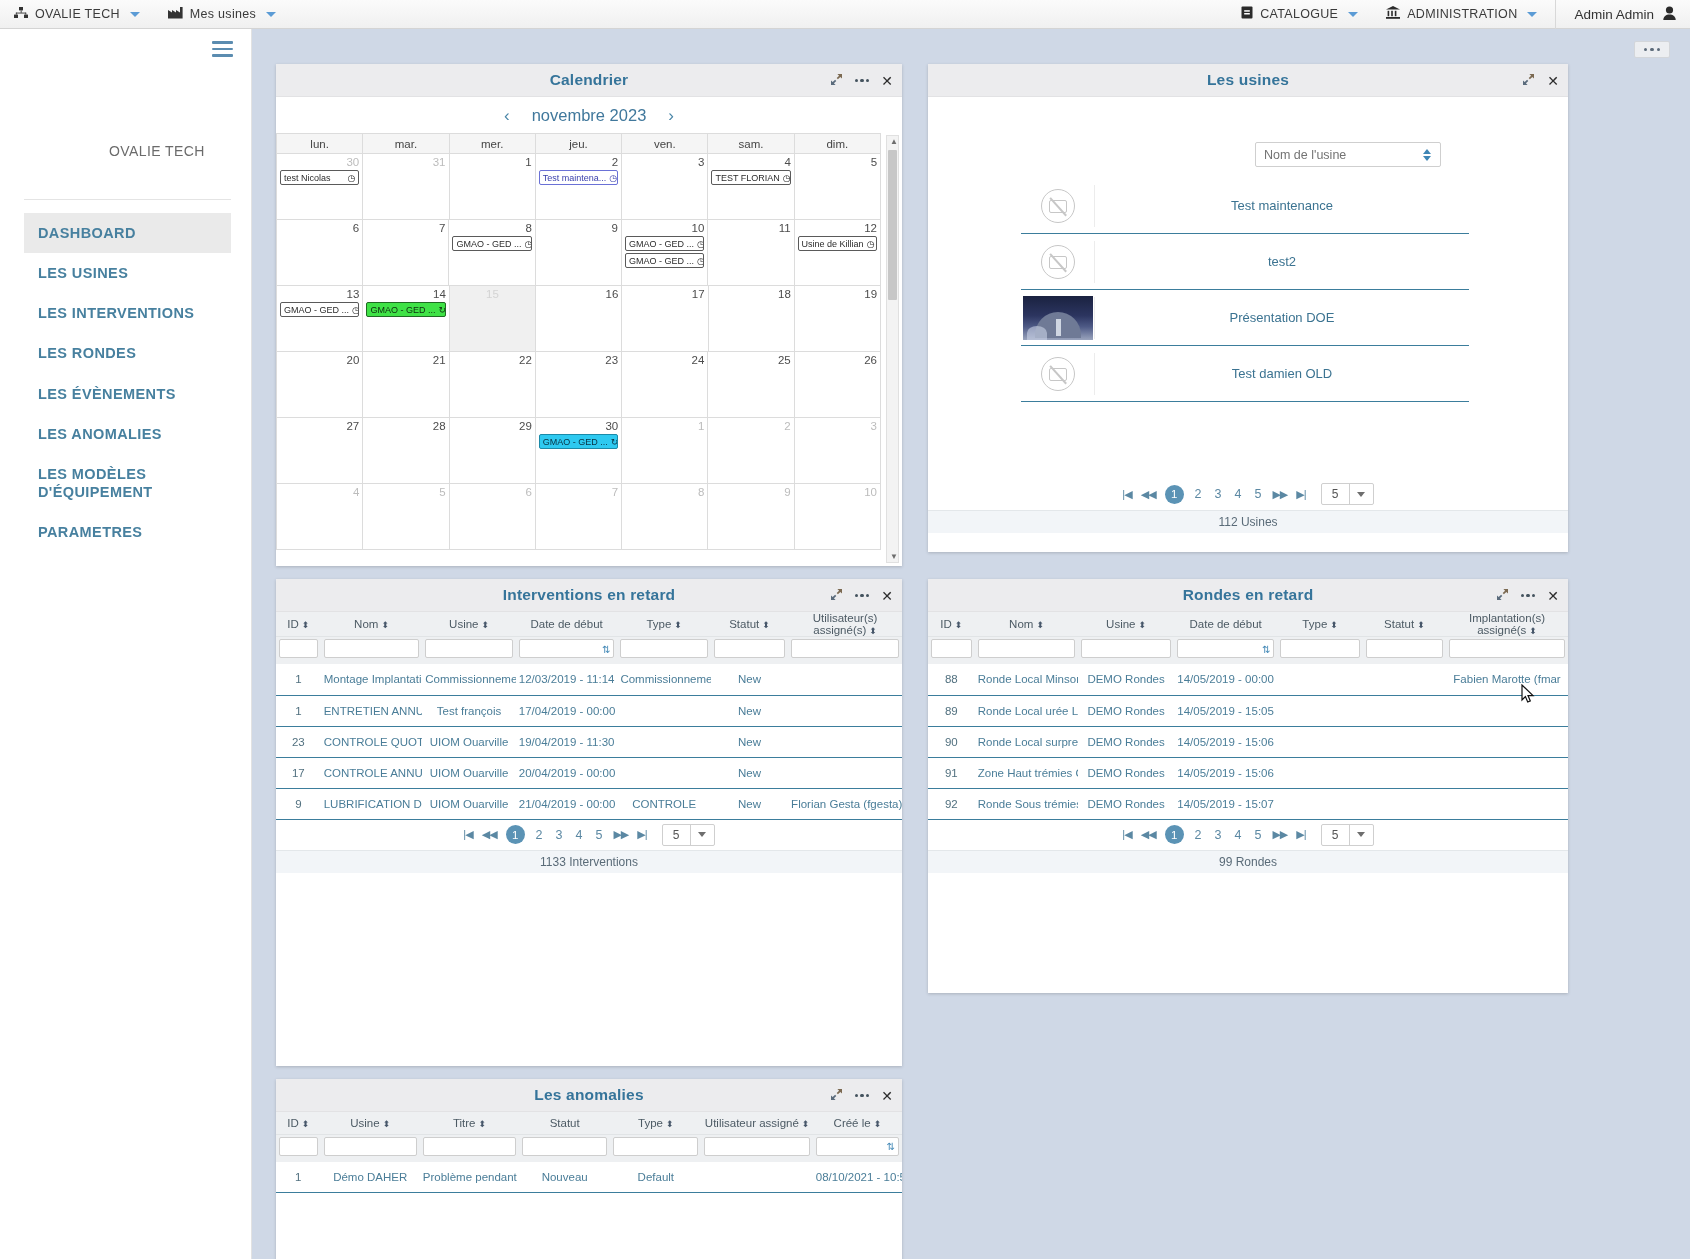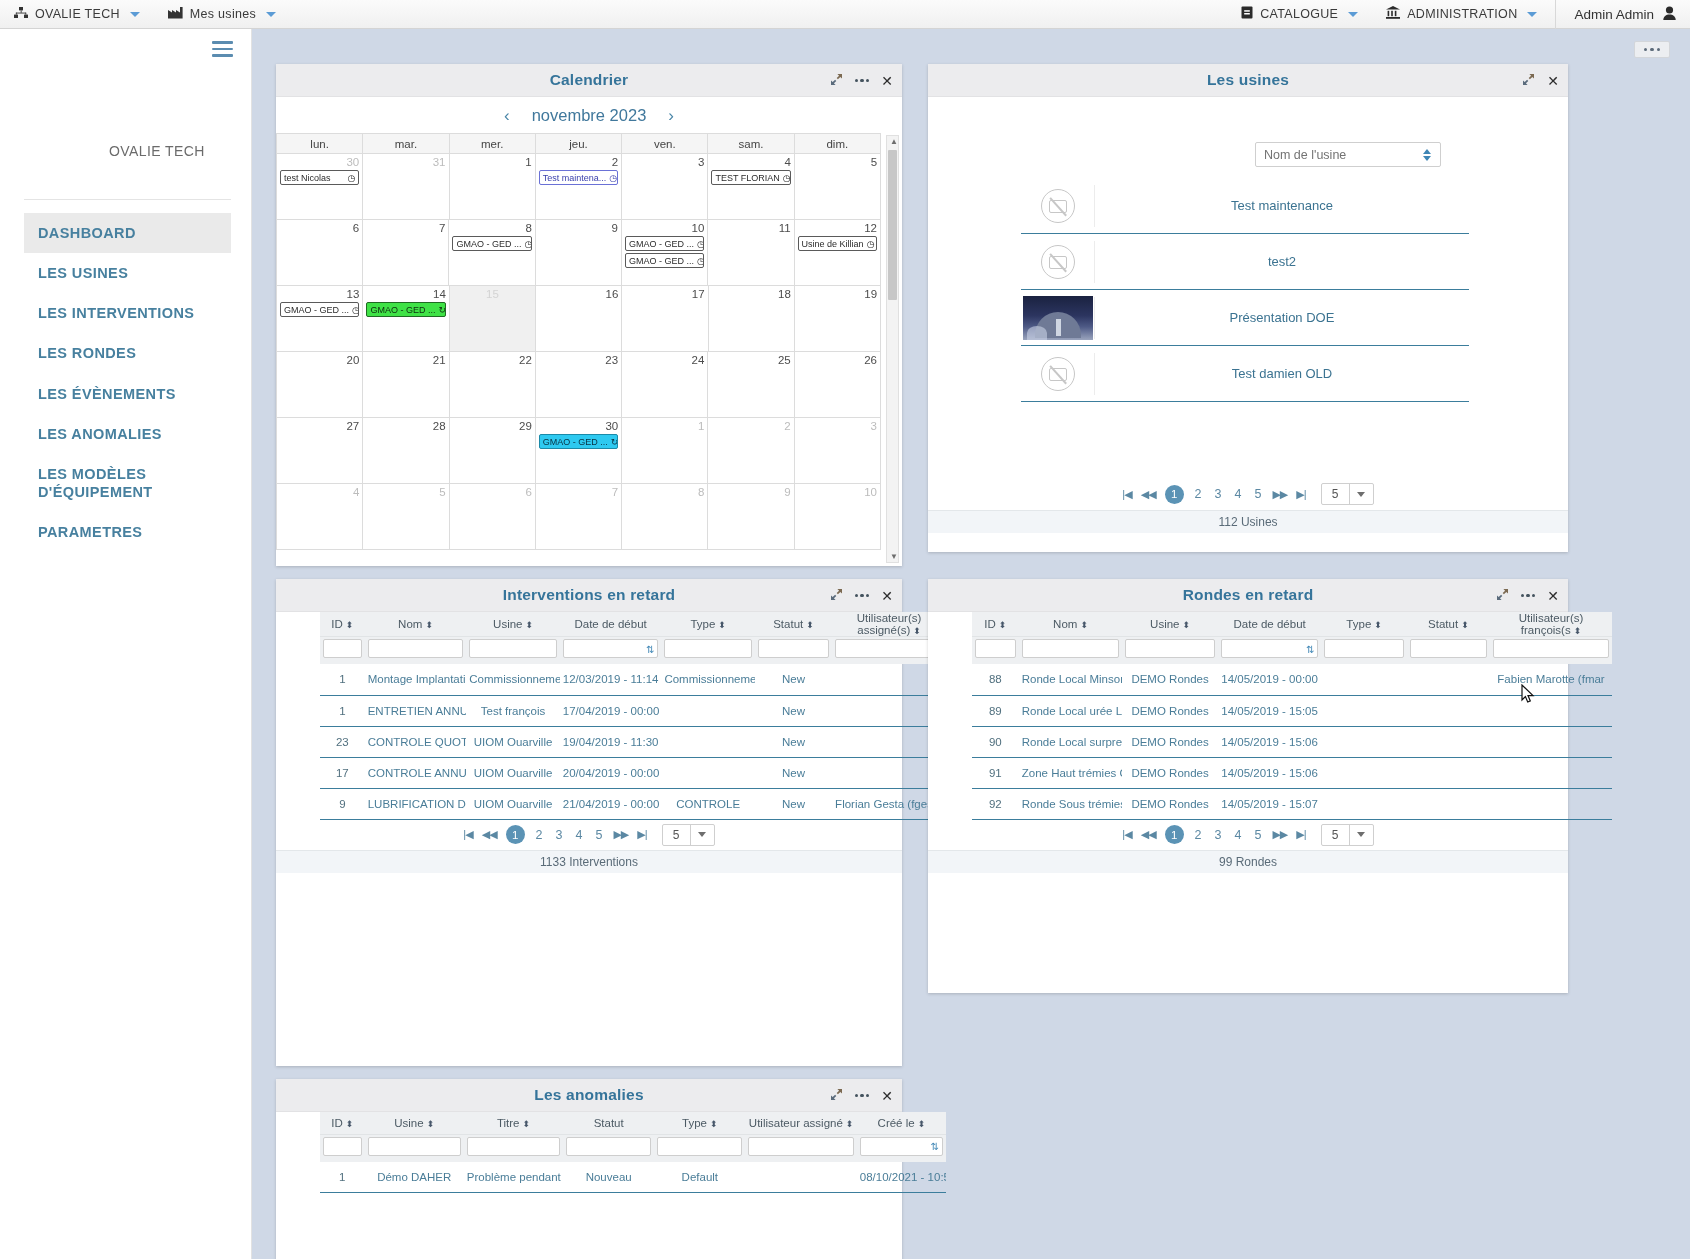--- a/index.html
+++ b/index.html
@@ -165,21 +165,21 @@
   .pgsize .d:after { content: ""; width: 0; height: 0; border-left: 4px solid transparent; border-right: 4px solid transparent; border-top: 5px solid #6e6e6e; }
   .tot-bar {
     height: 23px; background: #f2f5f8; border-top: 1px solid #e3e7ea;
     display: flex; align-items: center; justify-content: center; font-size: 12px; color: #5a6b78;
   }
 
   
   #pnlInter { left: 24px; top: 550px; width: 626px; height: 487px; }
   #pnlRondes { left: 676px; top: 550px; width: 640px; height: 414px; }
   #pnlAnom { left: 24px; top: 1050px; width: 626px; height: 209px; }
-  .gtab { width: 100%; border-collapse: collapse; table-layout: fixed; margin-left: 44px; }
+  .gtab { width: 100%; border-collapse: collapse; table-layout: fixed; }
   .gtab th {
     background: #eef0f2; font-size: 11.5px; font-weight: normal; color: #4c5a64;
     height: 22px; padding: 0 2px; border-bottom: 1px solid #e1e4e6;
   }
   .gtab th .sortg { font-size: 9px; color: #47576a; margin-left: 3px; }
   .filt-row td { background: #eef0f2; padding: 2px 3px 6px 3px; }
   .filt {
     width: 100%; height: 19px; border: 1px solid #cecece; background: #fff; border-radius: 2px;
     position: relative;
   }
@@ -743,21 +743,21 @@
           <col style="width:120px">
         </colgroup>
         <tbody>
           <tr>
             <th><span>ID</span><span class="sortg">⬍</span></th>
             <th><span>Nom</span><span class="sortg">⬍</span></th>
             <th><span>Usine</span><span class="sortg">⬍</span></th>
             <th><span>Date de début</span></th>
             <th><span>Type</span><span class="sortg">⬍</span></th>
             <th><span>Statut</span><span class="sortg">⬍</span></th>
-            <th><span>Utilisateur(s) françois(s</span><span class="sortg">⬍</span></th>
+            <th><span>Implantation(s) assigné(s</span><span class="sortg">⬍</span></th>
           </tr>
           <tr class="filt-row">
             <td>
               <div class="filt"></div>
             </td>
             <td>
               <div class="filt"></div>
             </td>
             <td>
               <div class="filt"></div>

